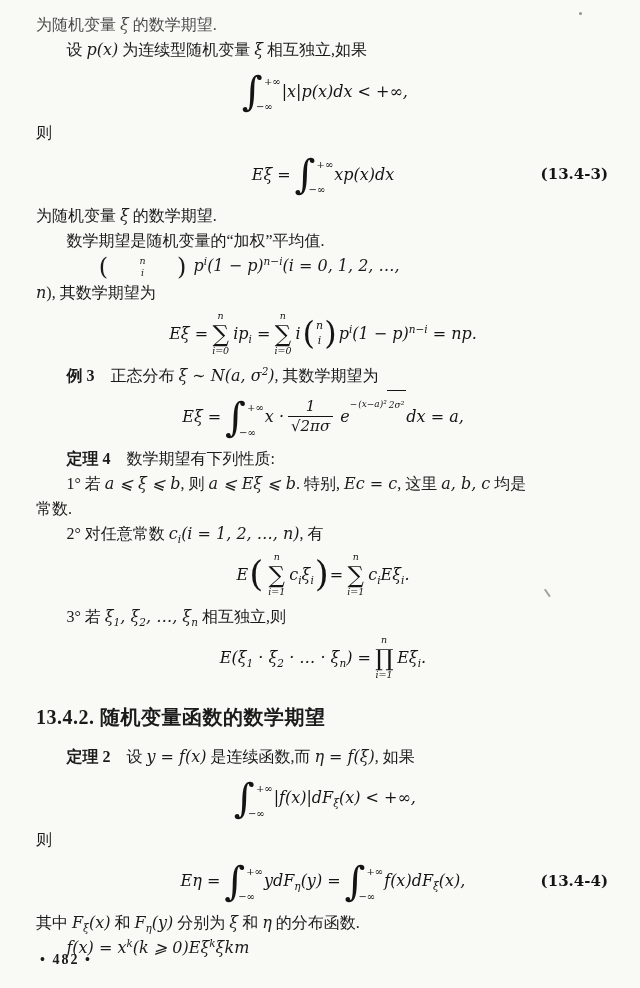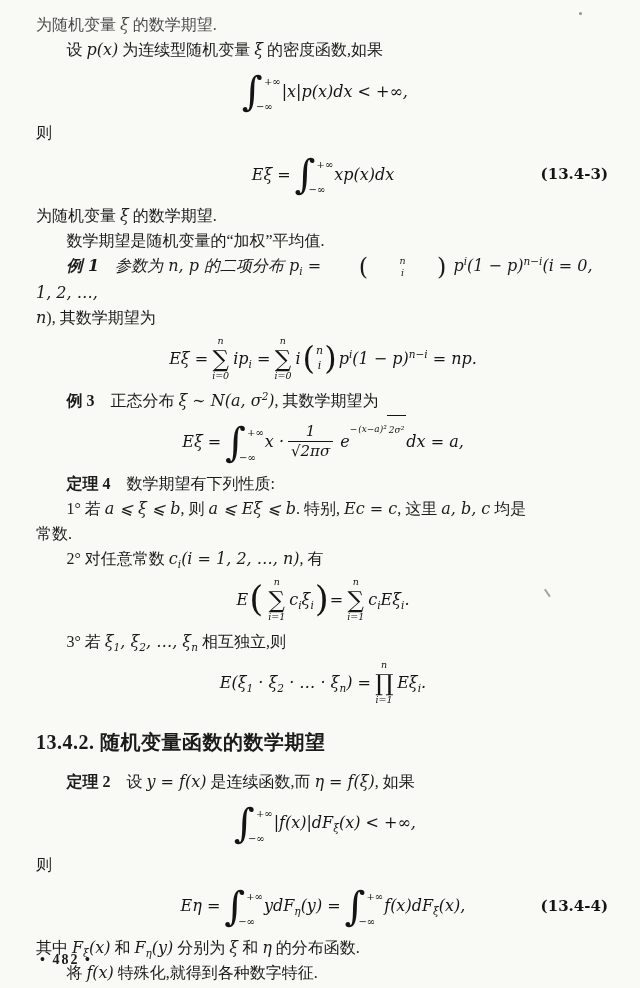--- a/index.html
+++ b/index.html
@@ -72,21 +72,21 @@
              background:#4a4a4a; transform:rotate(55deg); opacity:.5; }
 </style>
 </head>
 <body>
 
 <div class="page">
   <span class="speck-a"></span>
   <span class="speck-b"></span>
 
   <div class="line smudge"><span class="n">为随机变量 </span><span class="m">ξ</span><span class="n"> 的数学期望.</span></div>
-  <div class="line ind"><span class="n">设 </span><span class="m">p(x)</span><span class="n"> 为连续型随机变量 </span><span class="m">ξ</span><span class="n"> 的密度函数,如果</span></div>
+  <div class="line ind"><span class="n">设 </span><span class="m">p(x)</span><span class="n"> 为连续型随机变量 </span><span class="m">ξ</span><span class="n"> 相互独立,如果</span></div>
 
   <div class="eq">
     <span class="bigint">
       <span class="int-glyph">∫</span>
       <span class="int-lims">
         <span class="up">+∞</span>
         <span class="lo">−∞</span>
       </span>
     </span>
     <span class="mrow"><span class="m">|x|p(x)dx &lt; +∞,</span></span>
@@ -104,21 +104,21 @@
       </span>
     </span>
     <span class="mrow"><span class="m">xp(x)dx</span></span>
     <span class="eqtag">(13.4-3)</span>
   </div>
 
   <div class="line"><span class="n">为随机变量 </span><span class="m">ξ</span><span class="n"> 的数学期望.</span></div>
   <div class="line ind"><span class="n">数学期望是随机变量的“加权”平均值.</span></div>
 
   <div class="line ind">
-    <span class="mrow"><span class="b">例 1</span><span class="n">　参数为 </span><span class="m">n, p</span><span class="n"> 的二项分布 </span><span class="m">p</span><sub class="m">i</sub><span class="m"> = </span></span><span class="binom small">
+    <span class="binom small">
         <span class="bparen">(</span>
         <span class="bstack">
           <span>n</span>
           <span>i</span>
         </span>
         <span class="bparen">)</span>
       </span><span class="mrow"><span class="m"> p</span><sup class="m">i</sup><span class="m">(1 − p)</span><sup class="m">n−i</sup><span class="m">(i = 0, 1, 2, …,</span></span>
   </div>
   <div class="line"><span class="m">n</span><span class="n">), 其数学期望为</span></div>
 
@@ -242,17 +242,16 @@
       <span class="int-lims">
         <span class="up">+∞</span>
         <span class="lo">−∞</span>
       </span>
     </span>
     <span class="mrow"><span class="m"> f(x)dF</span><sub class="m">ξ</sub><span class="m">(x),</span></span>
     <span class="eqtag">(13.4-4)</span>
   </div>
 
   <div class="line"><span class="n">其中 </span><span class="m">F</span><sub class="m">ξ</sub><span class="m">(x)</span><span class="n"> 和 </span><span class="m">F</span><sub class="m">η</sub><span class="m">(y)</span><span class="n"> 分别为 </span><span class="m">ξ</span><span class="n"> 和 </span><span class="m">η</span><span class="n"> 的分布函数.</span></div>
-  <div class="line ind"><span class="n">将 </span><span class="m">f(x)</span><span class="n"> 特殊化,就得到各种数字特征.</span></div>
   <div class="line ind"><span class="m">f(x) = x</span><sup class="m">k</sup><span class="m">(k ⩾ 0)</span><span class="m">Eξ</span><sup class="m">k</sup><span class="m">ξ</span><span class="m">k</span><span class="m">m</span></div>
 
   <div class="pagenum">• 482 •</div>
 </div>
 
 </body></html>

